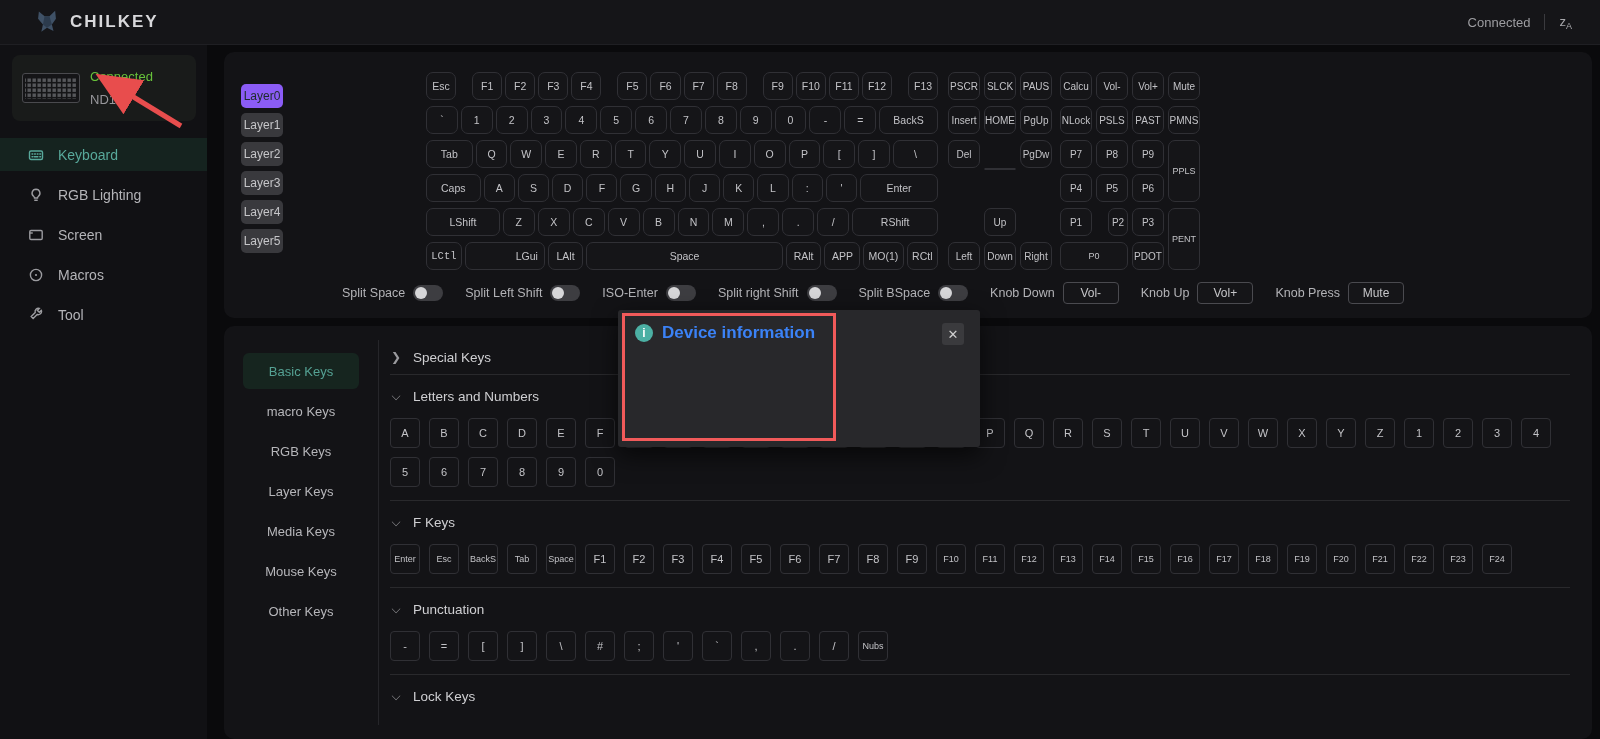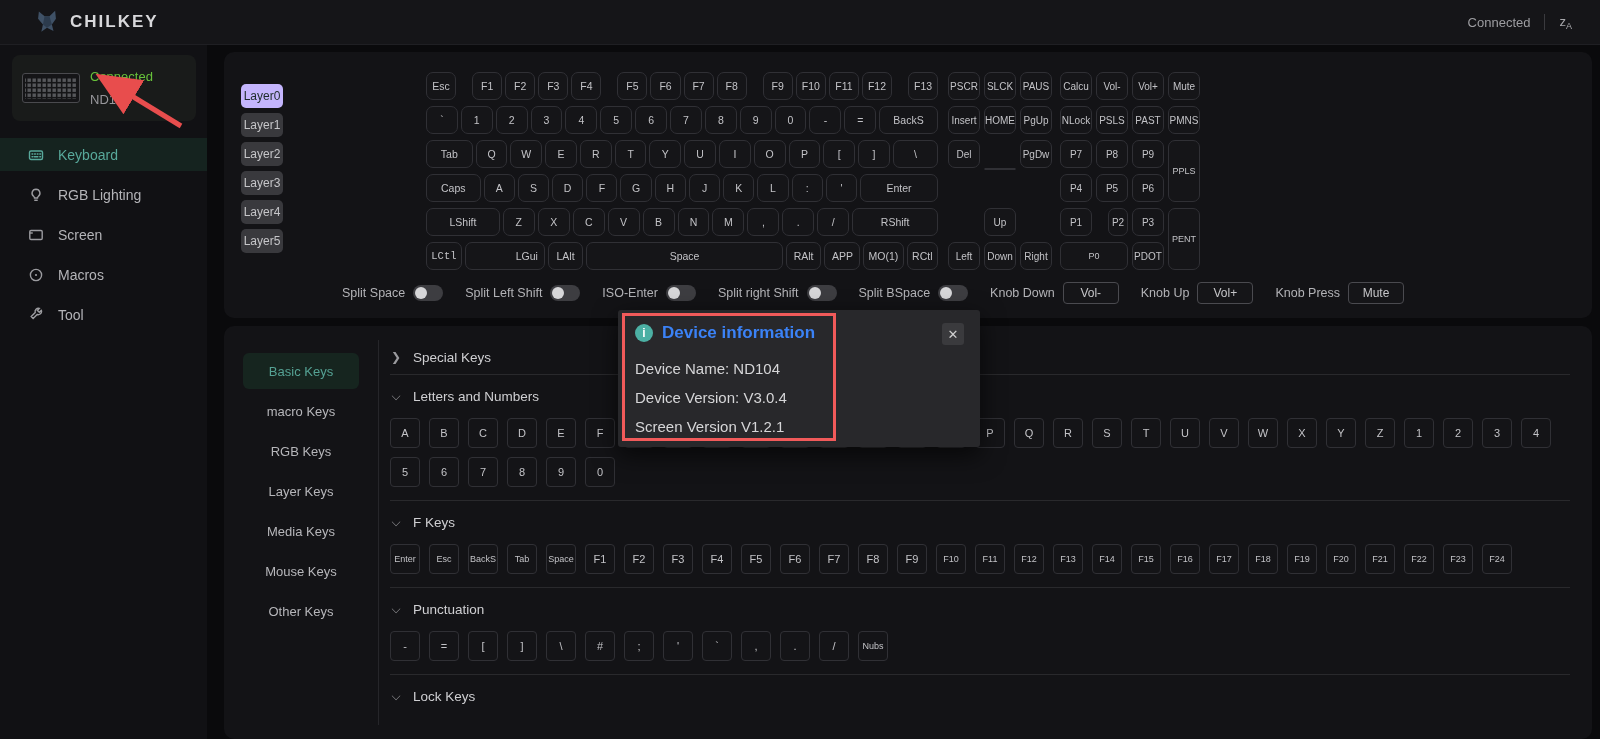--- a/index.html
+++ b/index.html
@@ -30,21 +30,21 @@
   .nav-item.active .nicon{color:#58a99b}
 
   
   .panel{position:absolute;background:#131316;border-radius:10px}
   .panel-top{left:224px;top:52px;width:1368px;height:266px}
   .panel-bottom{left:224px;top:326px;width:1368px;height:413px}
 
   
   .layers{position:absolute;left:17px;top:32px}
   .layer-btn{width:42px;height:24px;border-radius:5px;background:#39393d;color:#c6c6c9;font-size:12px;display:flex;align-items:center;justify-content:center;margin-bottom:5px;cursor:pointer}
-  .layer-btn.active{background:#c4b5fd;color:#1d2c2a}
+  .layer-btn.active{background:#8b5cf6;color:#1d2c2a}
 
   
   .kb-main{position:absolute;left:202px;top:20px;width:512px}
   .krow{display:flex;gap:3px;height:28px;margin-bottom:6px}
   .key{flex:1 1 0%;min-width:0;background:#151518;border:1px solid #303035;border-radius:7px;color:#c3c3c7;font-size:10.5px;display:flex;align-items:center;justify-content:center;white-space:nowrap;overflow:hidden;cursor:pointer}
   .ksp{flex:0 0 10px}
   .kb-nav{position:absolute;left:724px;top:20px;display:grid;grid-template-columns:repeat(3,32px);grid-auto-rows:28px;gap:6px 4px}
   .kb-num{position:absolute;left:836px;top:20px;display:grid;grid-template-columns:repeat(4,32px);grid-auto-rows:28px;gap:6px 4px}
   .gkey{background:#151518;border:1px solid #303035;border-radius:7px;color:#c3c3c7;font-size:10px;display:flex;align-items:center;justify-content:center;overflow:hidden;cursor:pointer}
   .gkey.tall{font-size:9px}
@@ -258,21 +258,21 @@
       </div>
     <div class="kb-nav" id="kb-nav">
         <div class="gkey" style="grid-area: 1 / 1;">PSCR</div>
         <div class="gkey" style="grid-area: 1 / 2;">SLCK</div>
         <div class="gkey" style="grid-area: 1 / 3;">PAUS</div>
         <div class="gkey" style="grid-area: 2 / 1;">Insert</div>
         <div class="gkey" style="grid-area: 2 / 2;">HOME</div>
         <div class="gkey" style="grid-area: 2 / 3;">PgUp</div>
         <div class="gkey" style="grid-area: 3 / 1;">Del</div>
         <div class="gkey" style="grid-area: 3 / 2; margin-top: 28px;">END</div>
-        <div class="gkey" style="grid-area: 3 / 3;">PgDw</div>
+        <div class="gkey" style="grid-area: 3 / 3; border-radius: 9px;">PgDw</div>
         <div class="gkey" style="grid-area: 5 / 2;">Up</div>
         <div class="gkey" style="grid-area: 6 / 1;">Left</div>
         <div class="gkey" style="grid-area: 6 / 2;">Down</div>
         <div class="gkey" style="grid-area: 6 / 3;">Right</div>
       </div>
     <div class="kb-num" id="kb-num">
         <div class="gkey" style="grid-area: 1 / 1;">Calcu</div>
         <div class="gkey" style="grid-area: 1 / 2;">Vol-</div>
         <div class="gkey" style="grid-area: 1 / 3;">Vol+</div>
         <div class="gkey" style="grid-area: 1 / 4;">Mute</div>
@@ -451,25 +451,20 @@
           <div class="">Lock Keys</div>
         </div>
       </div>
   </div>
 
   <div class="modal">
     <div class="modal-title-row">
       <span class="info-icon">i</span>
       <span class="modal-title">Device information</span>
     </div>
-    <div class="modal-lines" id="modal-lines">
-        <div class="">Device Name: ND104</div>
-        <div class="">Device Version: V3.0.4</div>
-        <div class="">Screen Version V1.2.1</div>
-      </div>
     <div class="modal-close">✕</div>
     <div class="modal-frame"></div>
   </div>
 
   <svg class="arrow-svg" width="400" height="200">
     <defs>
       <marker id="ah" markerWidth="9" markerHeight="8" refX="7" refY="4" orient="auto">
         <path d="M0,0 L9,4 L0,8 z" fill="#e84d4d"></path>
       </marker>
     </defs>

